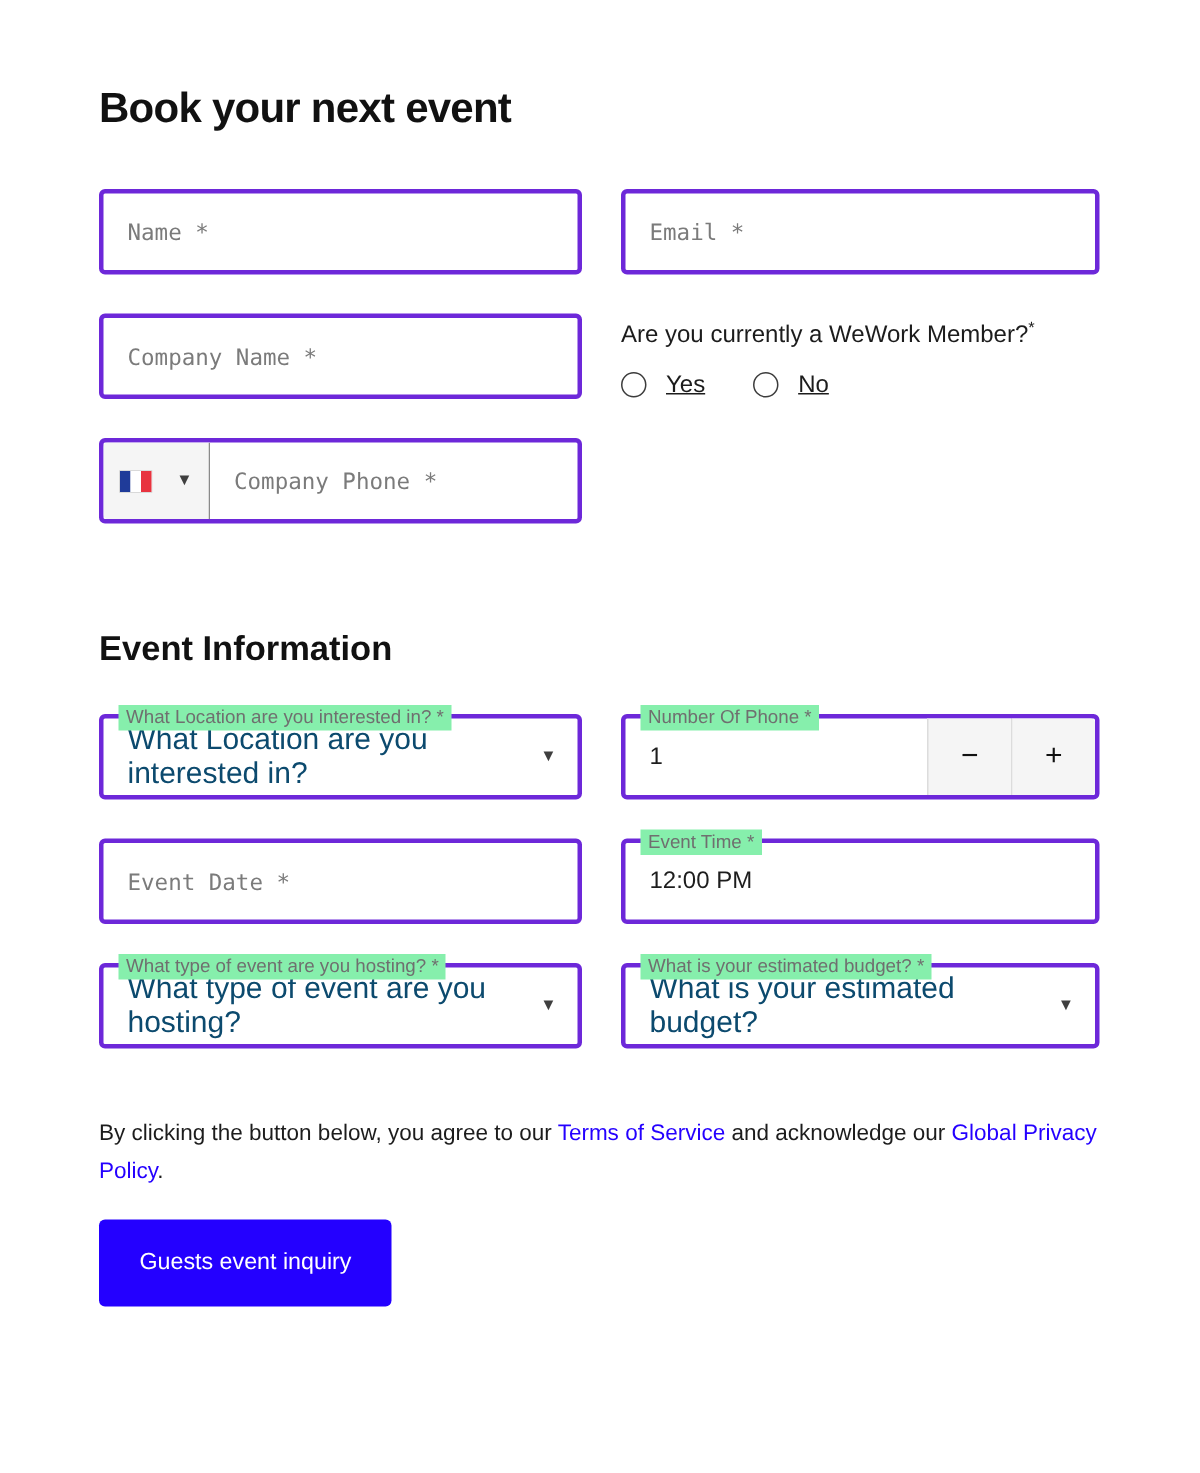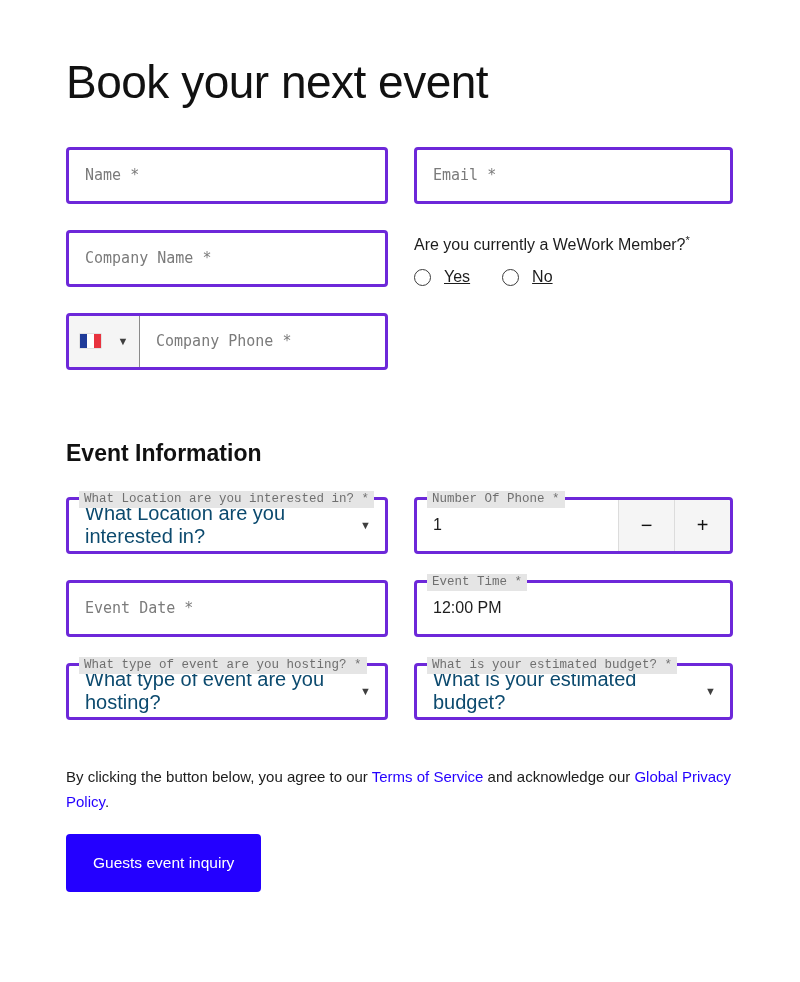--- a/index.html
+++ b/index.html
@@ -5,21 +5,21 @@
   * { margin: 0; padding: 0; box-sizing: border-box; }
   html, body { background: #ffffff; }
   body {
     width: 800px; min-height: 982px;
     font-family: "Liberation Sans", sans-serif;
     color: #1c1c1c;
   }
   .container { padding: 56px 66px 60px 66px; }
 
   .page-title {
-    font-size: 46px; font-weight: 400; letter-spacing: -0.5px;
+    font-size: 28px; font-weight: 700; letter-spacing: -0.5px;
     color: #111; line-height: 1.15;
   }
   .page-subtitle { margin-top: 30px; font-size: 15px; color: #1c1c1c; }
 
   .form { margin-top: 38px; }
   .row {
     display: grid;
     grid-template-columns: 322px 319px;
     column-gap: 26px;
     margin-bottom: 26px;
@@ -42,22 +42,22 @@
     font-size: 15px; color: #1c1c1c;
   }
   input.text-input::placeholder { color: #7b7b7b; opacity: 1; }
   input.value-sans {
     font-family: "Liberation Sans", sans-serif;
     font-size: 16px; color: #1d1d1d;
   }
 
   .legend {
     position: absolute; top: -9px; left: 10px;
-    background: #e5e5e5; padding: 0 5px;
-    font-family: Liberation Mono, monospace;
+    background: #86efac; padding: 0 5px;
+    font-family: Liberation Sans, sans-serif;
     font-size: 12.5px; color: #6f6f6f; line-height: 17px;
     white-space: nowrap;
   }
 
   .select-box { justify-content: space-between; padding: 0 14px 0 16px; cursor: pointer; }
   .select-value { font-size: 20px; color: #0c4a6e; }
   .chevron {
     font-size: 11px; color: #3f3f3f; line-height: 1; margin-left: 8px;
     flex: 0 0 auto;
   }

